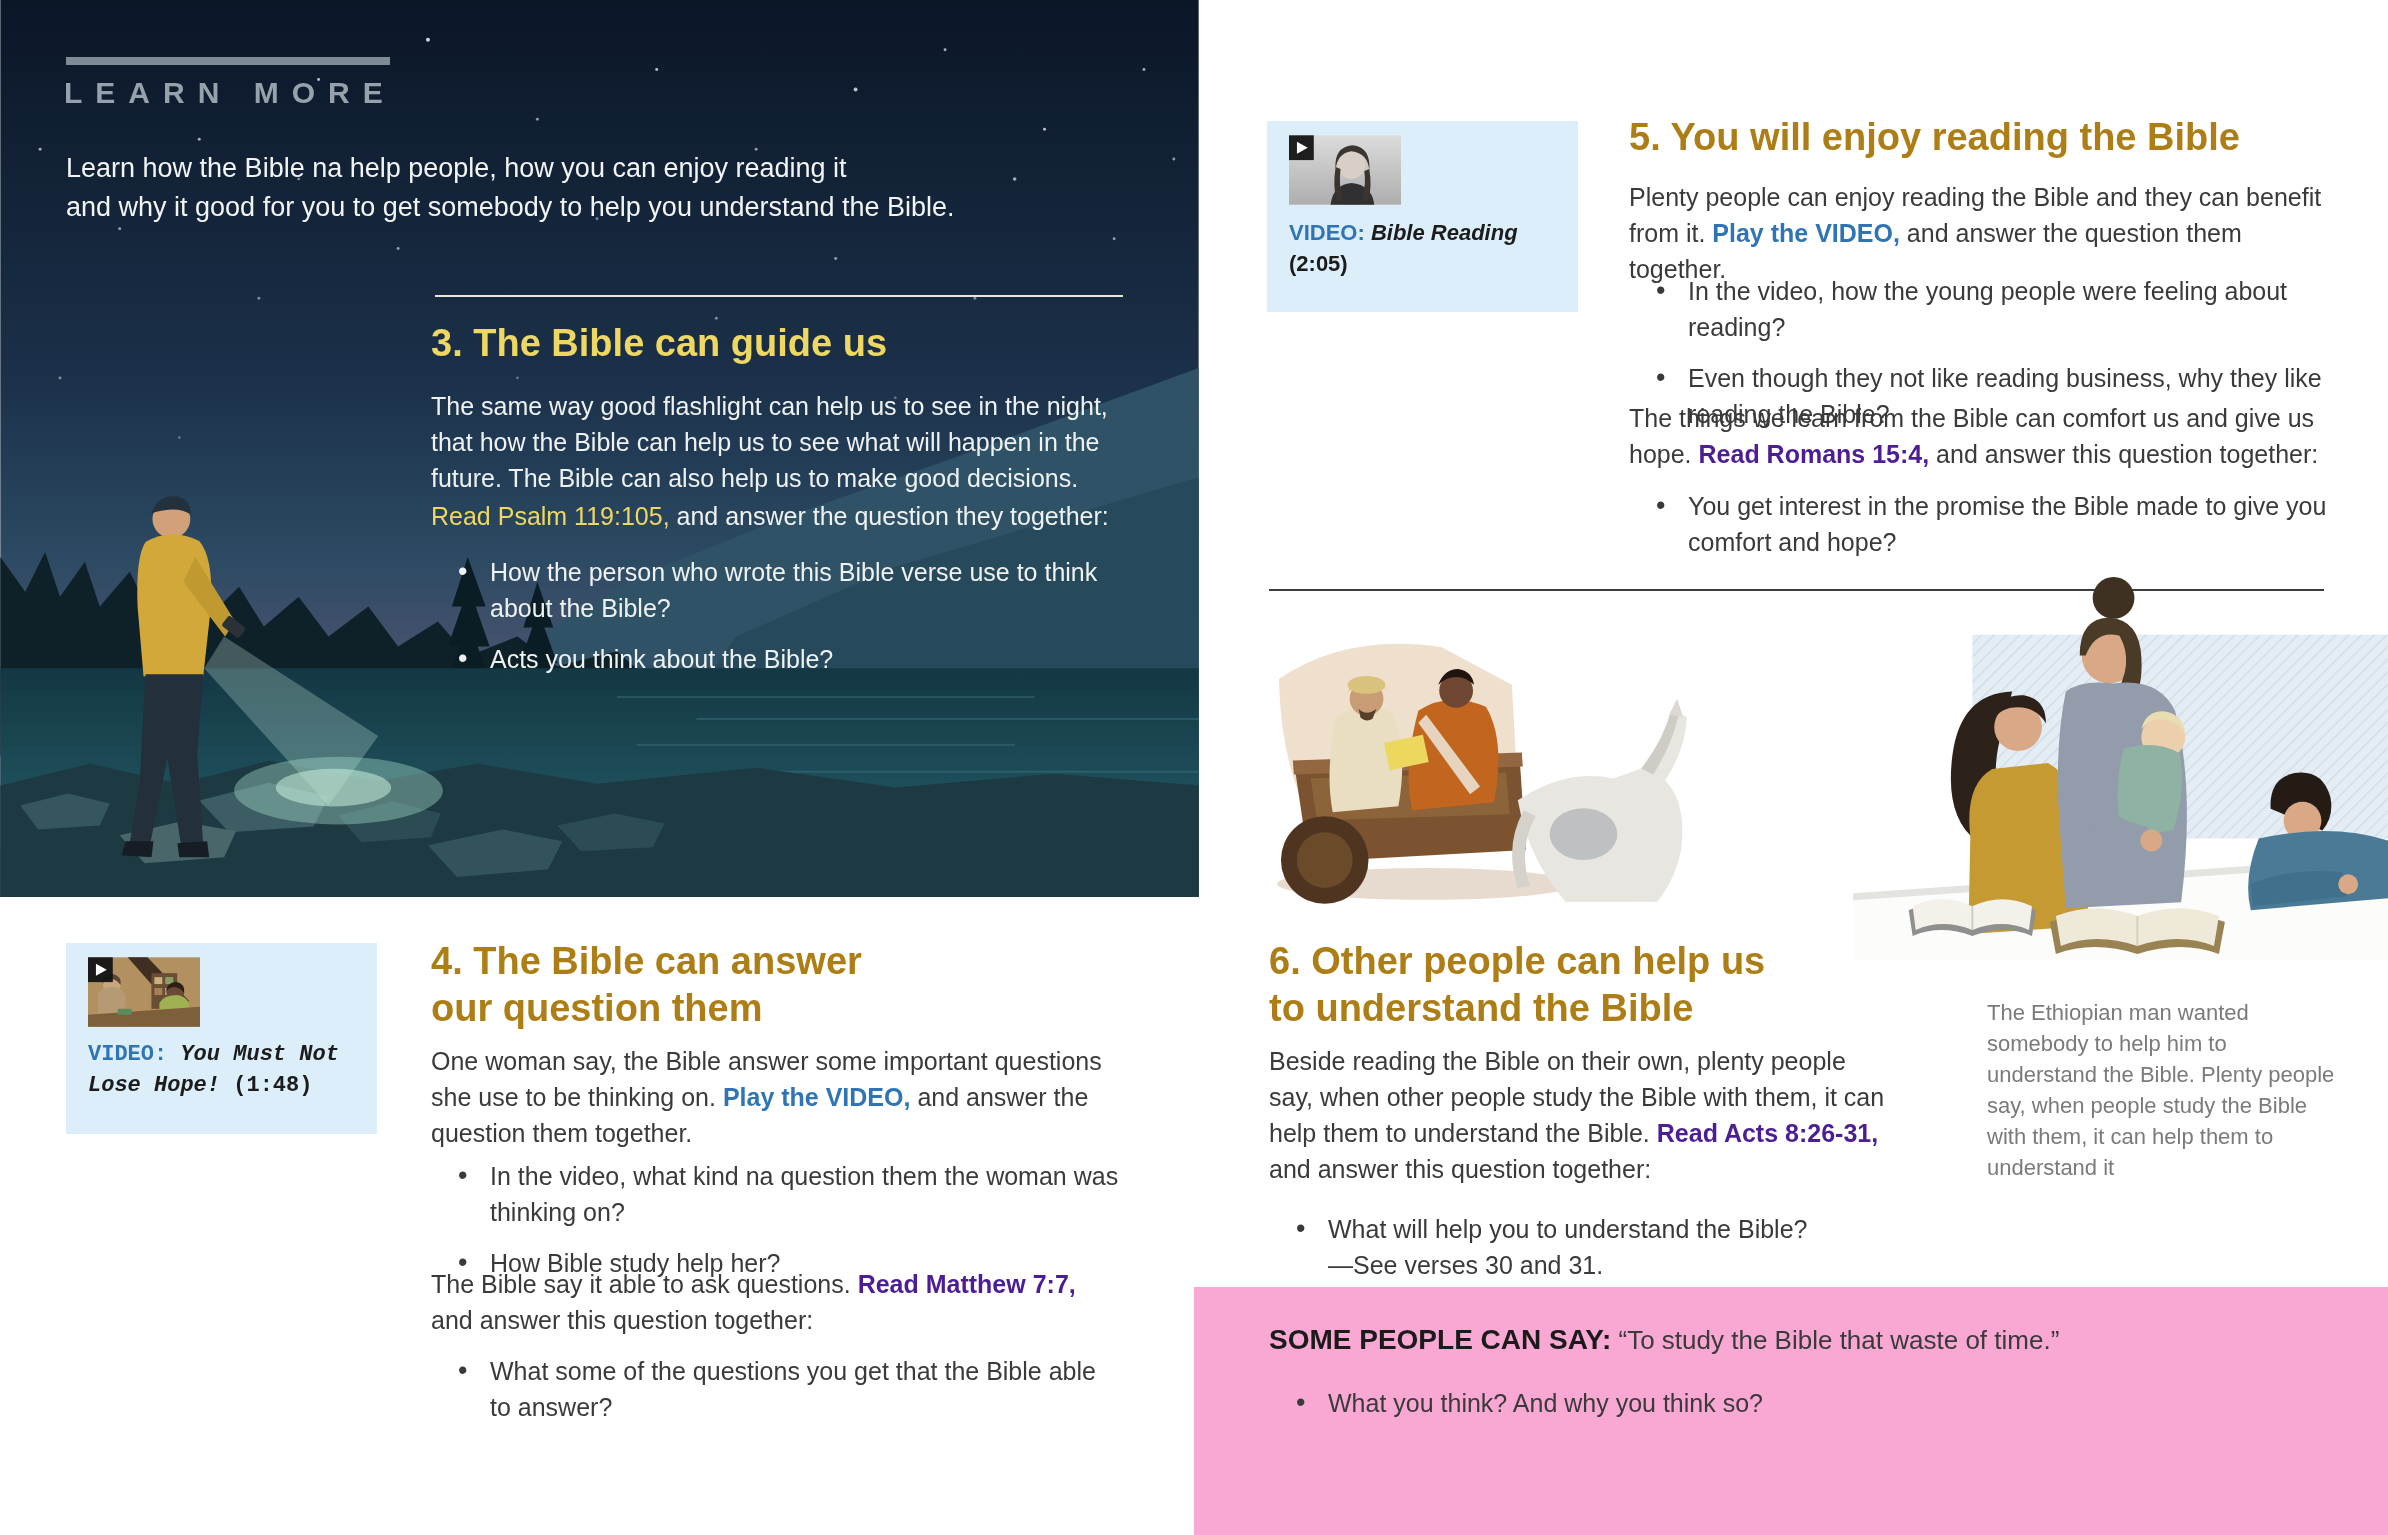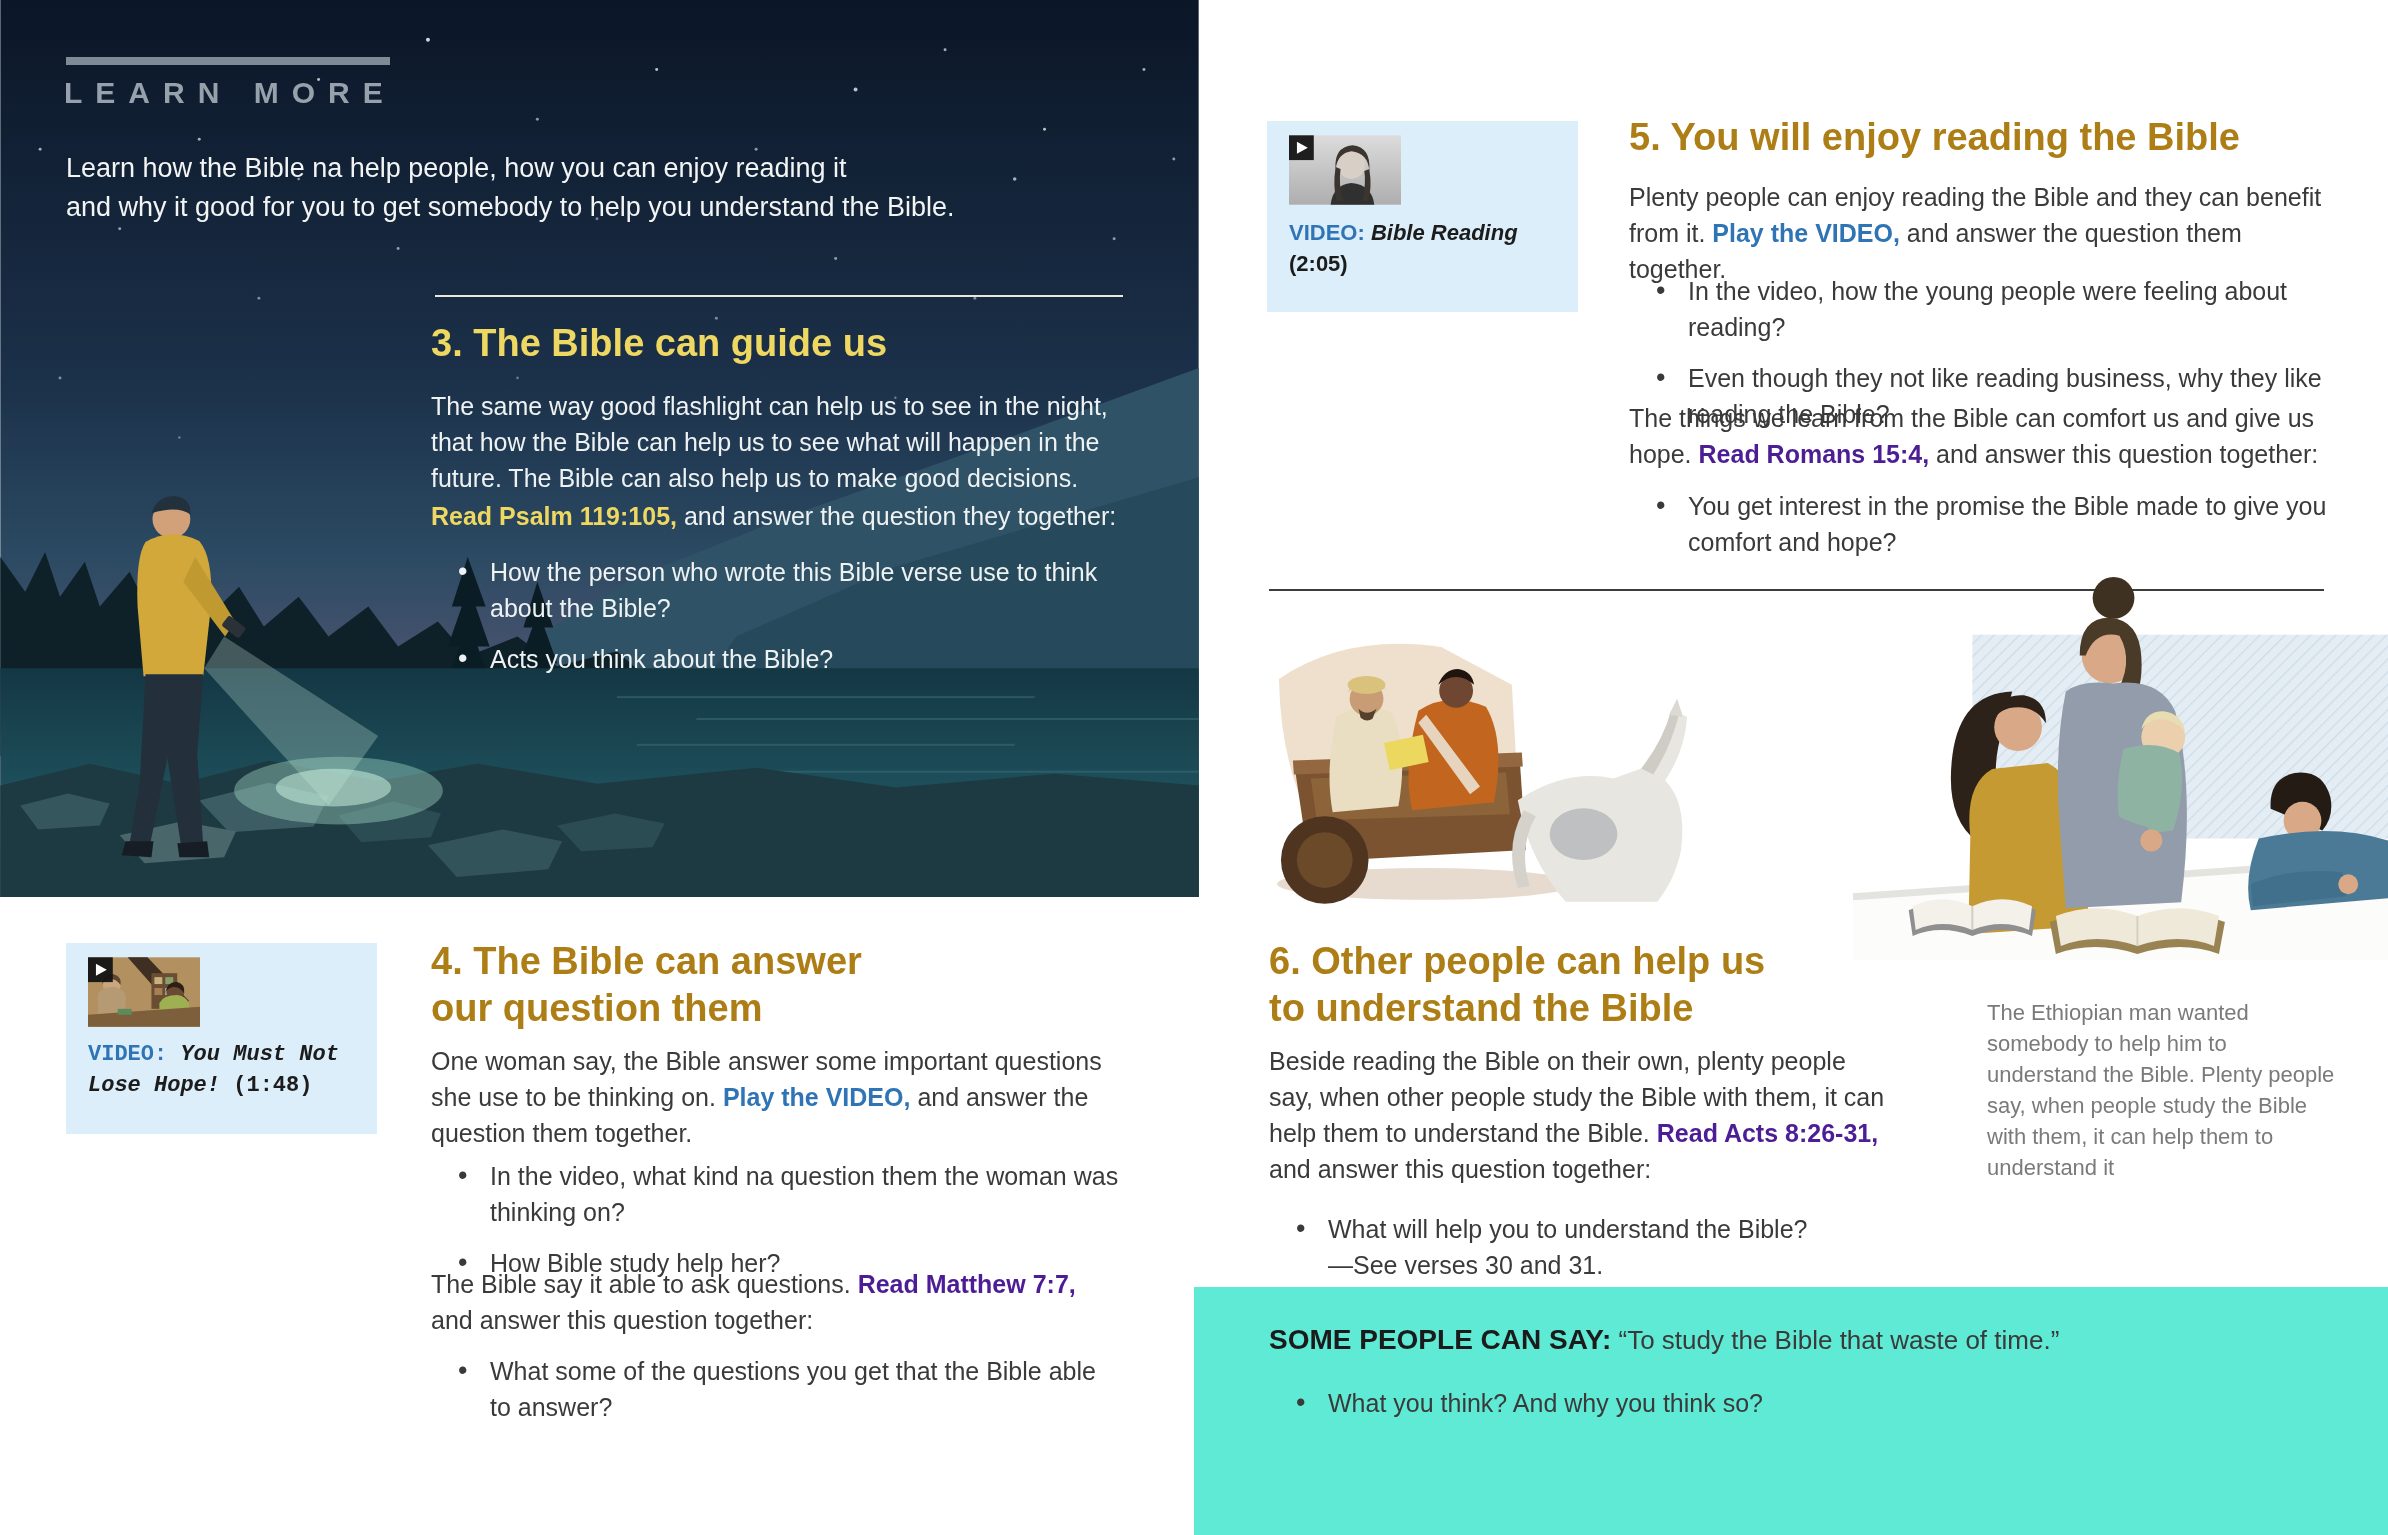--- a/index.html
+++ b/index.html
@@ -17,42 +17,42 @@
   .intro{left:66px;top:149px;font-size:27px;line-height:39px;color:#f3f5f4;}
   .intro span{display:block;}
   .hero-divider{left:435px;top:295px;width:688px;height:2px;background:#f3efe2;opacity:.95;}
 
   
   .h-gold{font-size:38px;line-height:47px;font-weight:bold;color:#ad7e15;}
   .h-yellow{font-size:38px;line-height:47px;font-weight:bold;color:#eed862;}
   .body-txt{font-size:25px;line-height:36px;color:#3a3a3a;}
   .on-dark{color:#eef2f2;}
   .gold-link{color:#4c1d95;font-weight:bold;text-decoration:none;}
-  .gold-link-dark{color:#eed862;font-weight:bold;text-decoration:none;}
+  .gold-link-dark{color:#eed862;font-weight:normal;text-decoration:none;}
   .blue-link{color:#2f74b5;font-weight:bold;text-decoration:none;}
   p{margin:0;}
   .bullets{list-style:none;margin:12px;padding:0;}
   .bullets li{position:relative;padding-left:47px;margin-bottom:15px;}
   .bullets li::before{content:"\2022";position:absolute;left:15px;top:-1px;font-size:27px;}
   .caption{font-size:22px;line-height:31px;color:#7a7a7a;}
 
   
   .video-box{width:311px;height:191px;background:#dceefa;}
   .vthumb{position:absolute;left:22px;top:14px;width:112px;height:70px;cursor:pointer;}
   .vlabel-row{position:absolute;left:22px;top:96px;width:275px;font-size:22px;line-height:31px;font-weight:bold;color:#1c1c1c;}
   .vlabel{color:#2f74b5;}
   .vtitle{font-style:italic;}
 
   
   .right-divider{left:1269px;top:589px;width:1055px;height:2px;background:#3d3d3d;z-index:1;}
   #chariot-art{left:1267px;top:619px;z-index:2;}
   #family-art{left:1853px;top:560px;z-index:2;}
 
   
-  #callout{left:1194px;top:1287px;width:1194px;height:249px;background:#5eead4;}
+  #callout{left:1194px;top:1287px;width:1194px;height:249px;background:#f9a8d4;}
   .callout-row{position:absolute;left:75px;top:34px;width:1075px;font-size:26px;line-height:38px;color:#3a3a3a;}
   .callout-label{font-weight:bold;font-size:28px;color:#1b1b1b;}
   .callout-bullets{position:absolute;left:75px;top:86px;width:1075px;}
 </style>
 </head>
 <body>
 
 <div class="abs" id="hero">
   <svg viewBox="0 0 1205 902" width="1199" height="897">
     <defs>

